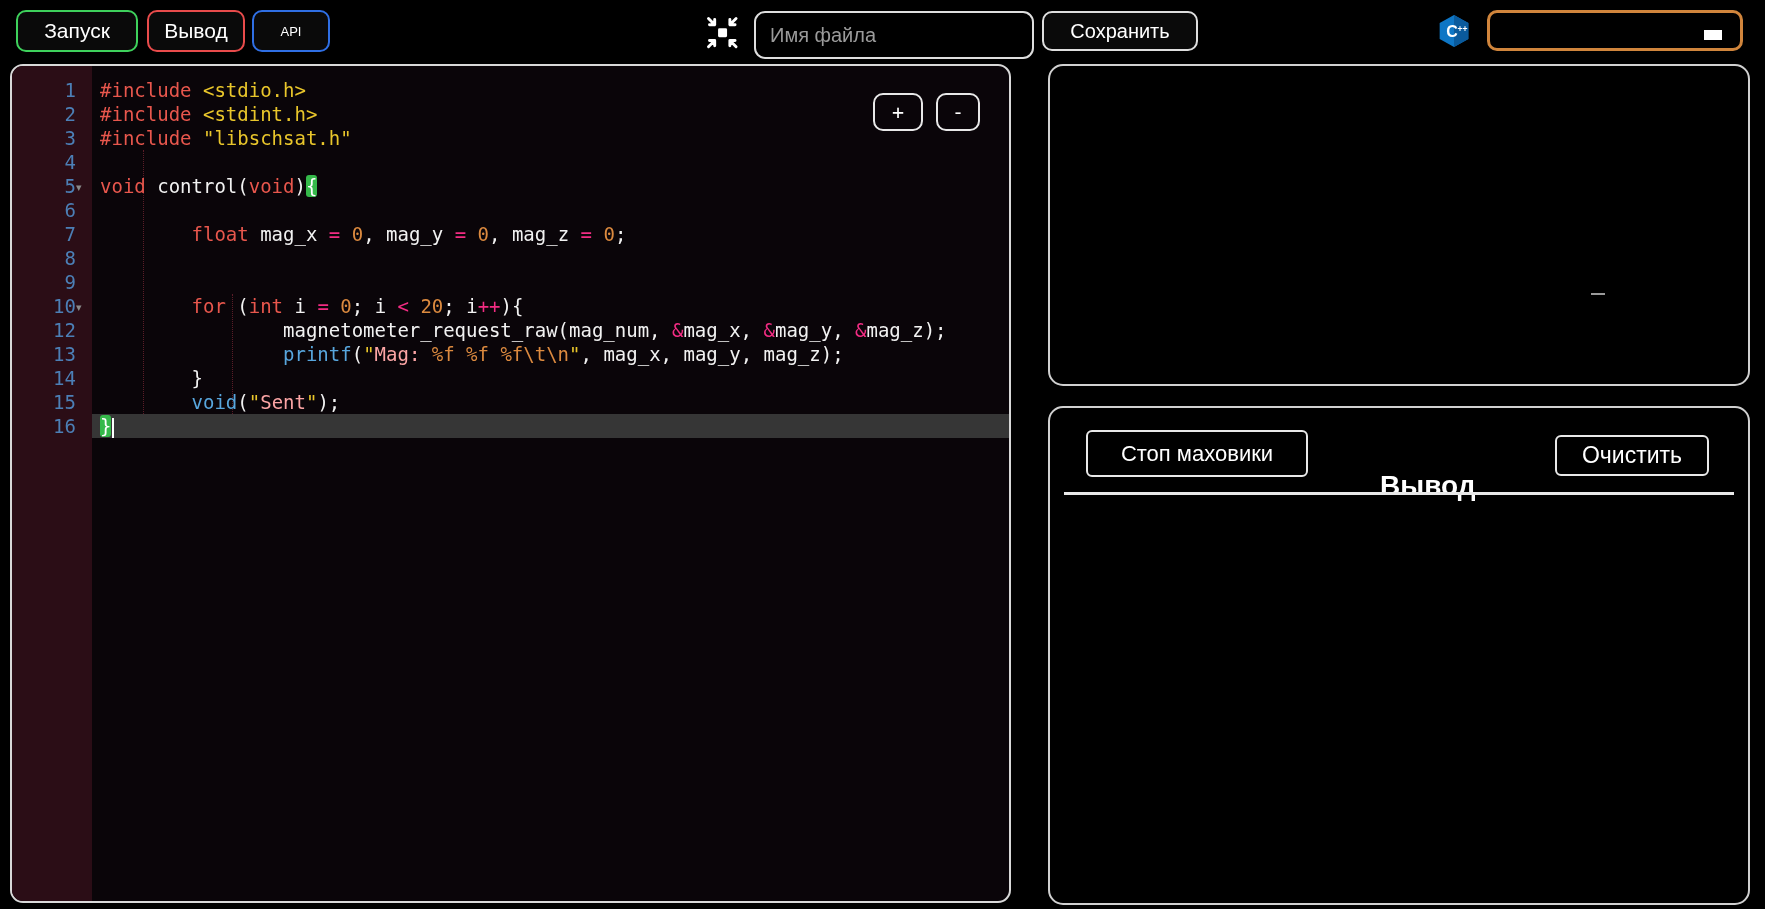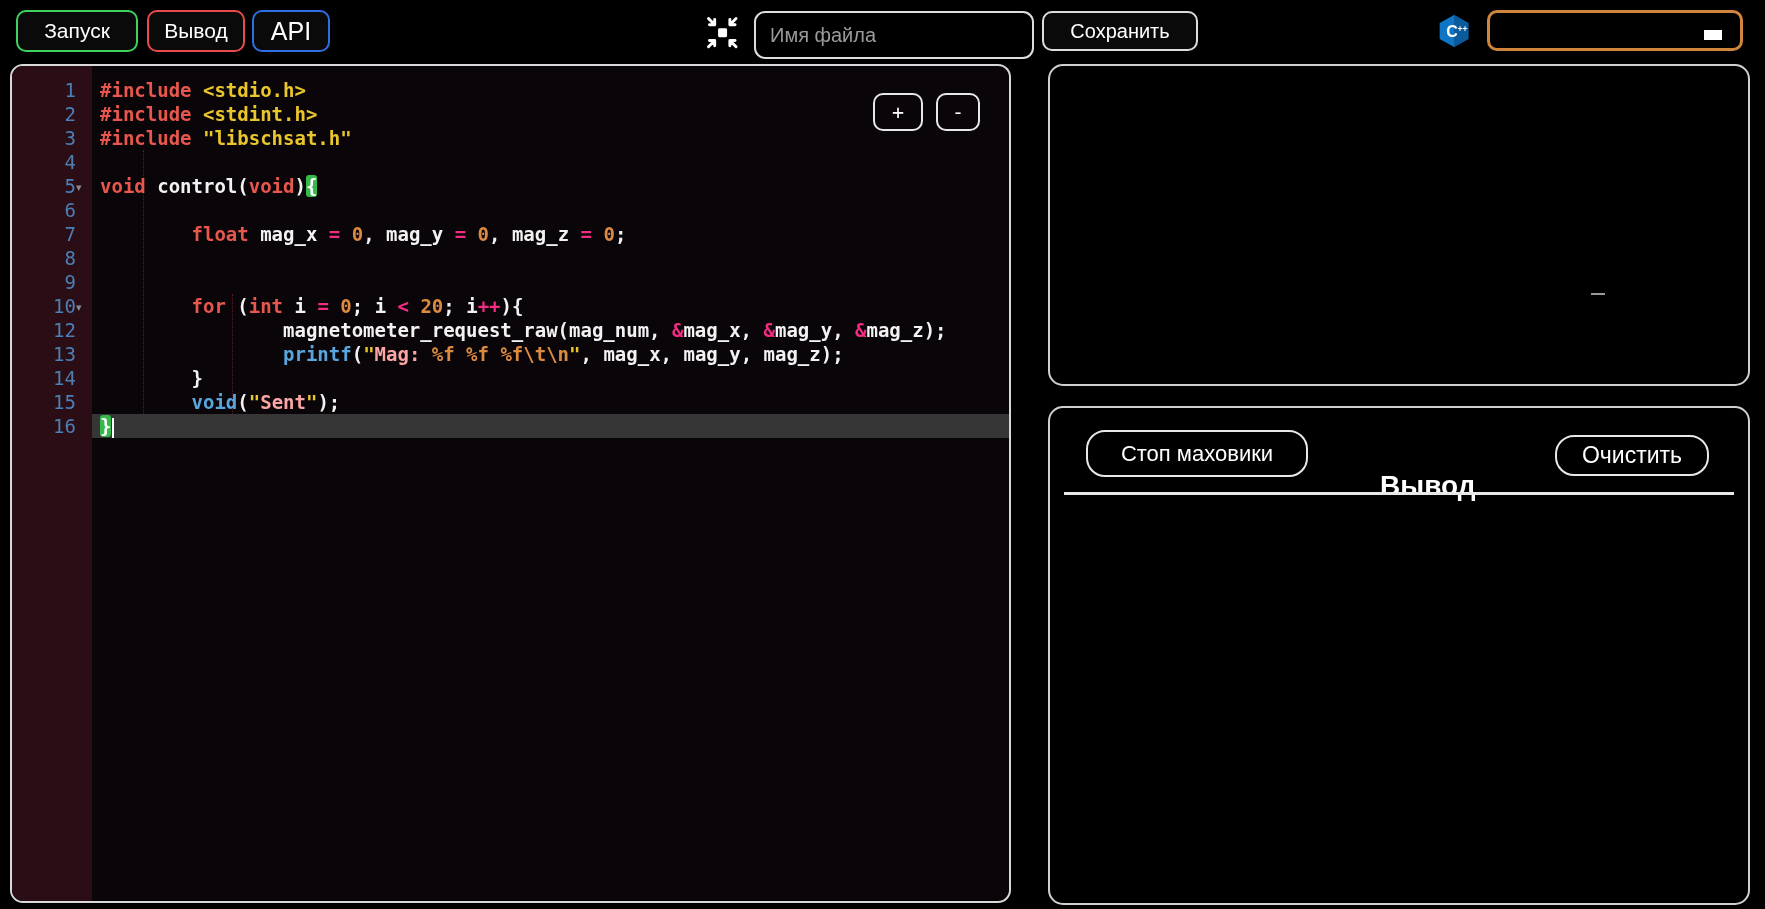--- a/index.html
+++ b/index.html
@@ -6,21 +6,21 @@
   body{position:relative;width:1765px;height:909px;overflow:hidden;
        font-family:"Liberation Sans",sans-serif;color:#f2f2f2;}
 
   
   .tb-btn{position:absolute;top:10px;height:42px;box-sizing:border-box;
           background:#0a0a0a;color:#fff;border-radius:10px;
           display:flex;align-items:center;justify-content:center;
           font-size:21px;cursor:pointer;}
   #btn-run{left:16px;width:122px;border:2.5px solid #3ed15c;}
   #btn-stop{left:147px;width:98px;border:2.5px solid #e84b4b;}
-  #btn-api{left:252px;width:78px;border:2.5px solid #2f6fe4;font-size:25px;}
+  #btn-api{left:252px;width:78px;border:2.5px solid #2f6fe4;font-size:13px;}
   #compress{position:absolute;left:704px;top:13px;width:36px;height:37px;cursor:pointer;}
   #file-input{position:absolute;left:754px;top:11px;width:280px;height:48px;box-sizing:border-box;
           background:transparent;border:2px solid #dedede;border-radius:11px;color:#fff;
           font-size:20px;padding:0 14px;outline:none;font-family:"Liberation Sans",sans-serif;}
   #file-input::placeholder{color:#9b9b9b;}
   #btn-save{left:1042px;width:156px;top:11px;height:40px;border:2px solid #dedede;font-size:20px;}
   #cpp-logo{position:absolute;left:1437px;top:14px;width:34px;height:34px;}
   #lang-select{position:absolute;left:1487px;top:10px;width:256px;height:41px;box-sizing:border-box;
           border:3px solid #d0853c;border-radius:10px;background:#000;cursor:pointer;}
   #lang-select .caret{position:absolute;right:18px;top:17px;width:0;height:0;
@@ -31,21 +31,21 @@
   #editor{position:absolute;left:10px;top:64px;width:1001px;height:839px;box-sizing:border-box;
           border:2px solid #d8d8d8;border-radius:13px;background:#0a0509;overflow:hidden;}
   #gutter-bg{position:absolute;left:0;top:0;bottom:0;width:80px;background:#2b0d16;}
   #code-lines{position:absolute;left:0;top:12px;right:0;
           font-family:"DejaVu Sans Mono",monospace;font-size:19px;line-height:24px;}
   .code-row{display:flex;height:24px;white-space:pre;}
   .code-row.current{background:#363636;}
   .gutter-cell{position:relative;flex:0 0 80px;background:#2b0d16;color:#4c7fb6;
           text-align:right;padding-right:16px;box-sizing:border-box;}
   .fold{position:absolute;left:64px;top:1px;color:#8a8a8a;font-size:11px;font-family:"Liberation Sans",sans-serif;}
-  .code-text{padding-left:8px;font-weight:bold;}
+  .code-text{padding-left:8px;}
   .tk-kw{color:#e8574d;}
   .tk-str{color:#e9c62b;}
   .tk-strbody{color:#fca5a5;}
   .tk-num{color:#dc8a3f;}
   .tk-op{color:#f22c83;}
   .tk-fn{color:#58a6dd;}
   .tk-plain{color:#f2f2f2;}
   .tk-brkt{color:#fff;background:#35b94a;border-radius:3px;}
   .caret{display:inline-block;width:2px;height:20px;background:#fff;vertical-align:middle;margin-left:1px;}
   .indent-guide{position:absolute;width:0;border-left:1px dotted rgba(190,60,80,0.45);}
@@ -58,21 +58,21 @@
   #zoom-in{left:861px;width:50px;}
   #zoom-out{left:924px;width:44px;}
 
   
   #graph-panel{position:absolute;left:1048px;top:64px;width:702px;height:322px;box-sizing:border-box;
           border:2.5px solid #d0d0d0;border-radius:15px;background:#000;}
   #graph-dash{position:absolute;left:541px;top:227px;width:14px;height:2px;background:#9a9a9a;}
   #output-panel{position:absolute;left:1048px;top:406px;width:702px;height:499px;box-sizing:border-box;
           border:2.5px solid #d0d0d0;border-radius:15px;background:#000;}
   .op-btn{position:absolute;box-sizing:border-box;background:#000;color:#fff;border:2px solid #e8e8e8;
-          border-radius:19px;display:flex;align-items:center;justify-content:center;cursor:pointer;}
+          border-radius:6px;display:flex;align-items:center;justify-content:center;cursor:pointer;}
   #btn-stopwheels{left:36px;top:22px;width:222px;height:47px;font-size:22px;}
   #btn-clear{left:505px;top:27px;width:154px;height:41px;font-size:23px;}
   #output-title{position:absolute;left:330px;top:26px;font-size:28px;font-weight:bold;color:#fff;margin-top:36px;}
   #output-sep{position:absolute;left:14px;right:14px;top:84px;height:3px;background:#e8e8e8;}
 </style>
 </head>
 <body>
 
 <div class="tb-btn" id="btn-run">Запуск</div>
 <div class="tb-btn" id="btn-stop">Вывод</div>

